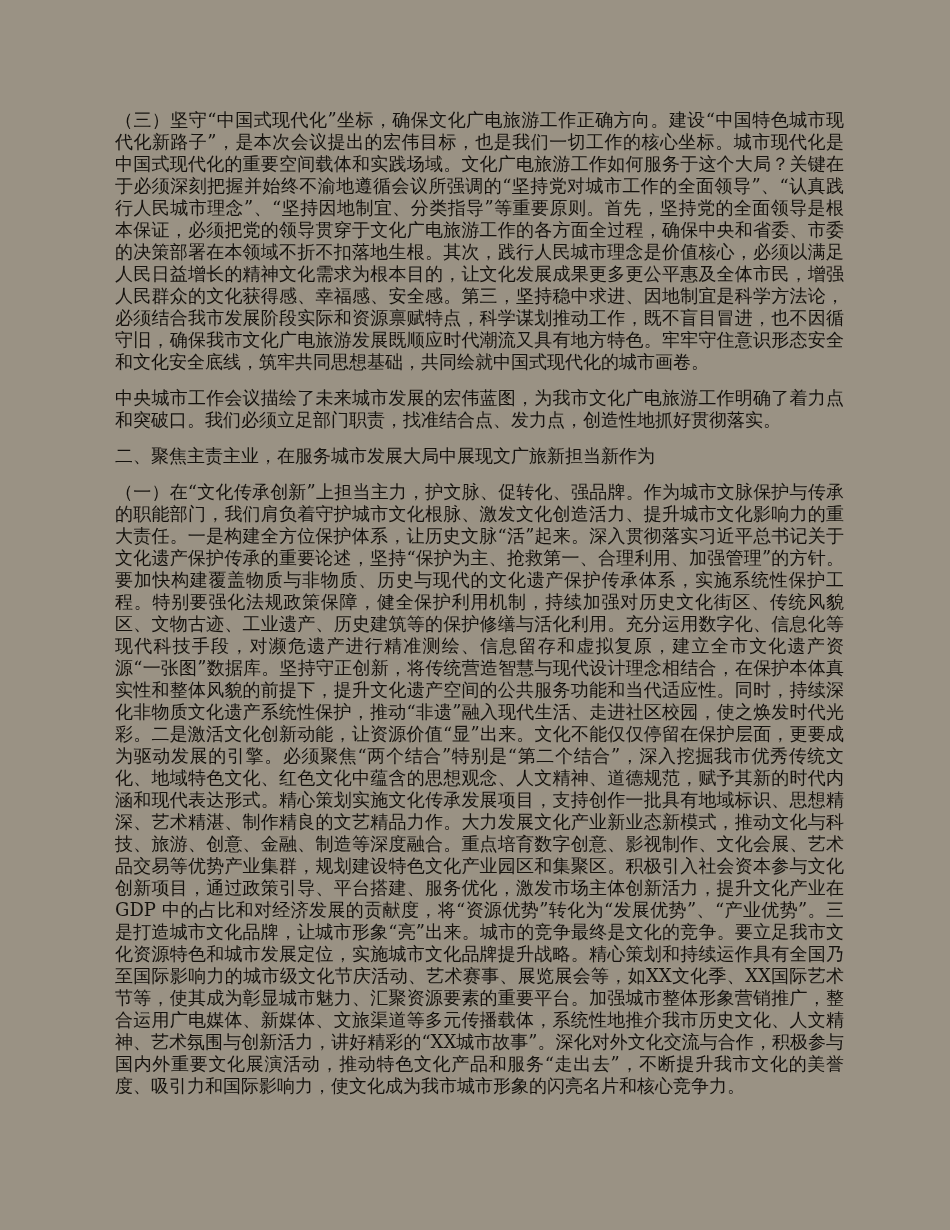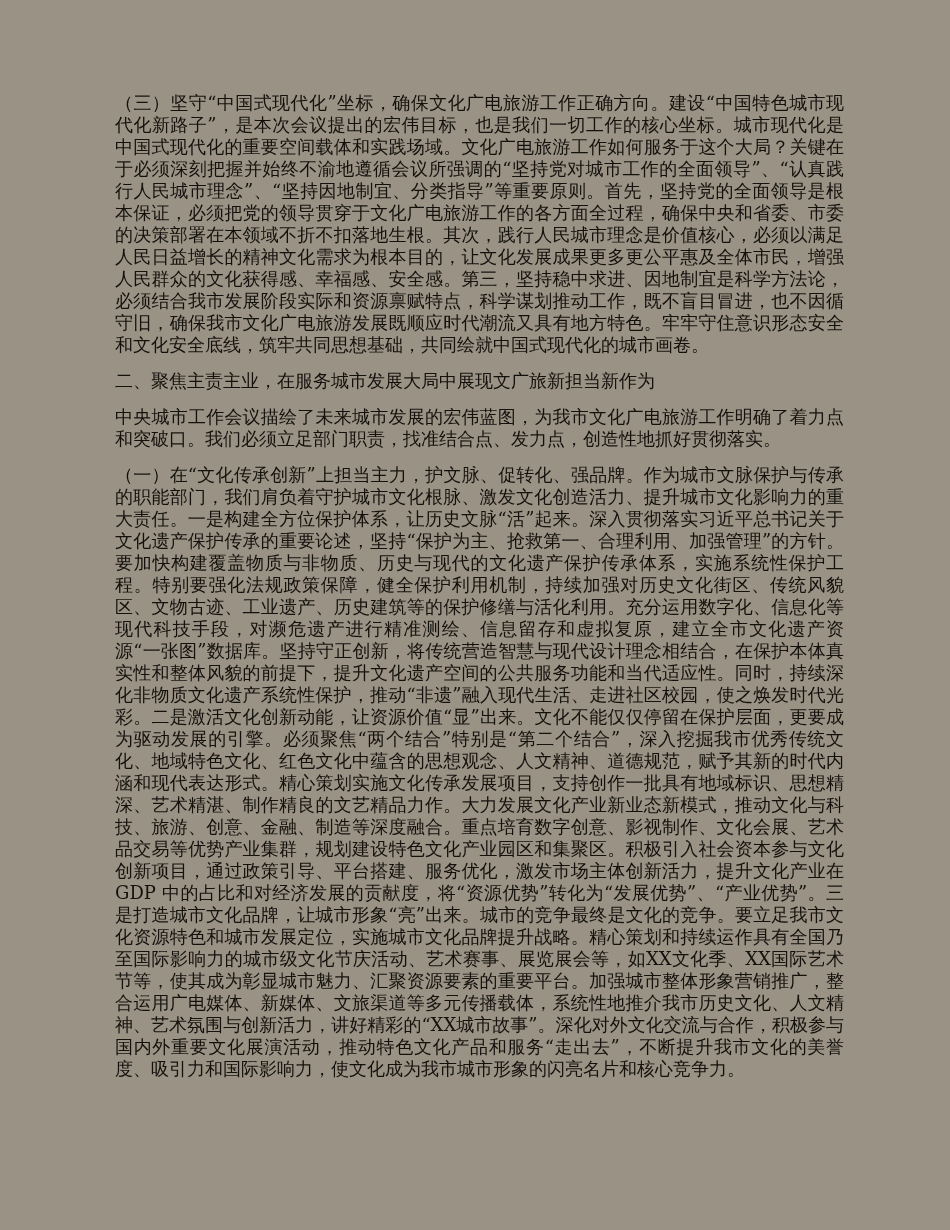--- a/index.html
+++ b/index.html
@@ -8,34 +8,34 @@
     height: 1230px;
     position: relative;
     background: #9a9284;
     font-family: "DejaVu Serif", "Liberation Serif", serif;
     color: #14110d;
     overflow: hidden;
   }
   .doc-body {
     position: absolute;
     left: 115px;
-    top: 92px;
+    top: 109px;
     width: 729px;
   }
   .doc-body p {
     margin: 0 0 14px 0;
     font-size: 18px;
     line-height: 22px;
     text-align: justify;
     word-break: break-all;
   }
   .doc-body p span, .doc-body p b { white-space: normal; }
   .doc-body b { font-weight: normal; }
 </style>
 </head>
 <body style="background: rgb(154, 146, 132); color: rgb(20, 17, 13);">
 
 <div class="doc-body">
   <p><span>（三）坚守“中国式现代化”坐标，确保文化广电旅游工作正确方向。建设“中国特色城市现代化新路子”，是本次会议提出的宏伟目标，也是我们一切工作的核心坐标。城市现代化是中国式现代化的重要空间载体和实践场域。文化广电旅游工作如何服务于这个大局？关键在于必须深刻把握并始终不渝地遵循会议所强调的“坚持党对城市工作的全面领导”、“认真践行人民城市理念”、“坚持因地制宜、分类指导”等重要原则。首先，坚持党的全面领导是根本保证，必须把党的领导贯穿于文化广电旅游工作的各方面全过程，确保中央和省委、市委的决策部署在本领域不折不扣落地生根。其次，践行人民城市理念是价值核心，必须以满足人民日益增长的精神文化需求为根本目的，让文化发展成果更多更公平惠及全体市民，增强人民群众的文化获得感、幸福感、安全感。第三，坚持稳中求进、因地制宜是科学方法论，必须结合我市发展阶段实际和资源禀赋特点，科学谋划推动工作，既不盲目冒进，也不因循守旧，确保我市文化广电旅游发展既顺应时代潮流又具有地方特色。牢牢守住意识形态安全和文化安全底线，筑牢共同思想基础，共同绘就中国式现代化的城市画卷。</span></p>
+  <p><span>中央城市工作会议描绘了未来城市发展的宏伟蓝图，为我市文化广电旅游工作明确了着力点和突破口。我们必须立足部门职责，找准结合点、发力点，创造性地抓好贯彻落实。</span></p>
   <p><span>二、聚焦主责主业，在服务城市发展大局中展现文广旅新担当新作为</span></p>
-  <p><span>中央城市工作会议描绘了未来城市发展的宏伟蓝图，为我市文化广电旅游工作明确了着力点和突破口。我们必须立足部门职责，找准结合点、发力点，创造性地抓好贯彻落实。</span></p>
   <p><span>（一）在“文化传承创新”上担当主力，护文脉、促转化、强品牌。作为城市文脉保护与传承的职能部门，我们肩负着守护城市文化根脉、激发文化创造活力、提升城市文化影响力的重大责任。</span><b>一是构建全方位保护体系，让历史文脉“活”起来。</b><span>深入贯彻落实习近平总书记关于文化遗产保护传承的重要论述，坚持“保护为主、抢救第一、合理利用、加强管理”的方针。要加快构建覆盖物质与非物质、历史与现代的文化遗产保护传承体系，实施系统性保护工程。特别要强化法规政策保障，健全保护利用机制，持续加强对历史文化街区、传统风貌区、文物古迹、工业遗产、历史建筑等的保护修缮与活化利用。充分运用数字化、信息化等现代科技手段，对濒危遗产进行精准测绘、信息留存和虚拟复原，建立全市文化遗产资源“一张图”数据库。坚持守正创新，将传统营造智慧与现代设计理念相结合，在保护本体真实性和整体风貌的前提下，提升文化遗产空间的公共服务功能和当代适应性。同时，持续深化非物质文化遗产系统性保护，推动“非遗”融入现代生活、走进社区校园，使之焕发时代光彩。</span><b>二是激活文化创新动能，让资源价值“显”出来。</b><span>文化不能仅仅停留在保护层面，更要成为驱动发展的引擎。必须聚焦“两个结合”特别是“第二个结合”，深入挖掘我市优秀传统文化、地域特色文化、红色文化中蕴含的思想观念、人文精神、道德规范，赋予其新的时代内涵和现代表达形式。精心策划实施文化传承发展项目，支持创作一批具有地域标识、思想精深、艺术精湛、制作精良的文艺精品力作。大力发展文化产业新业态新模式，推动文化与科技、旅游、创意、金融、制造等深度融合。重点培育数字创意、影视制作、文化会展、艺术品交易等优势产业集群，规划建设特色文化产业园区和集聚区。积极引入社会资本参与文化创新项目，通过政策引导、平台搭建、服务优化，激发市场主体创新活力，提升文化产业在 GDP 中的占比和对经济发展的贡献度，将“资源优势”转化为“发展优势”、“产业优势”。</span><b>三是打造城市文化品牌，让城市形象“亮”出来。</b><span>城市的竞争最终是文化的竞争。要立足我市文化资源特色和城市发展定位，实施城市文化品牌提升战略。精心策划和持续运作具有全国乃至国际影响力的城市级文化节庆活动、艺术赛事、展览展会等，如XX文化季、XX国际艺术节等，使其成为彰显城市魅力、汇聚资源要素的重要平台。加强城市整体形象营销推广，整合运用广电媒体、新媒体、文旅渠道等多元传播载体，系统性地推介我市历史文化、人文精神、艺术氛围与创新活力，讲好精彩的“XX城市故事”。深化对外文化交流与合作，积极参与国内外重要文化展演活动，推动特色文化产品和服务“走出去”，不断提升我市文化的美誉度、吸引力和国际影响力，使文化成为我市城市形象的闪亮名片和核心竞争力。</span></p>
 </div>
 
 </body></html>

